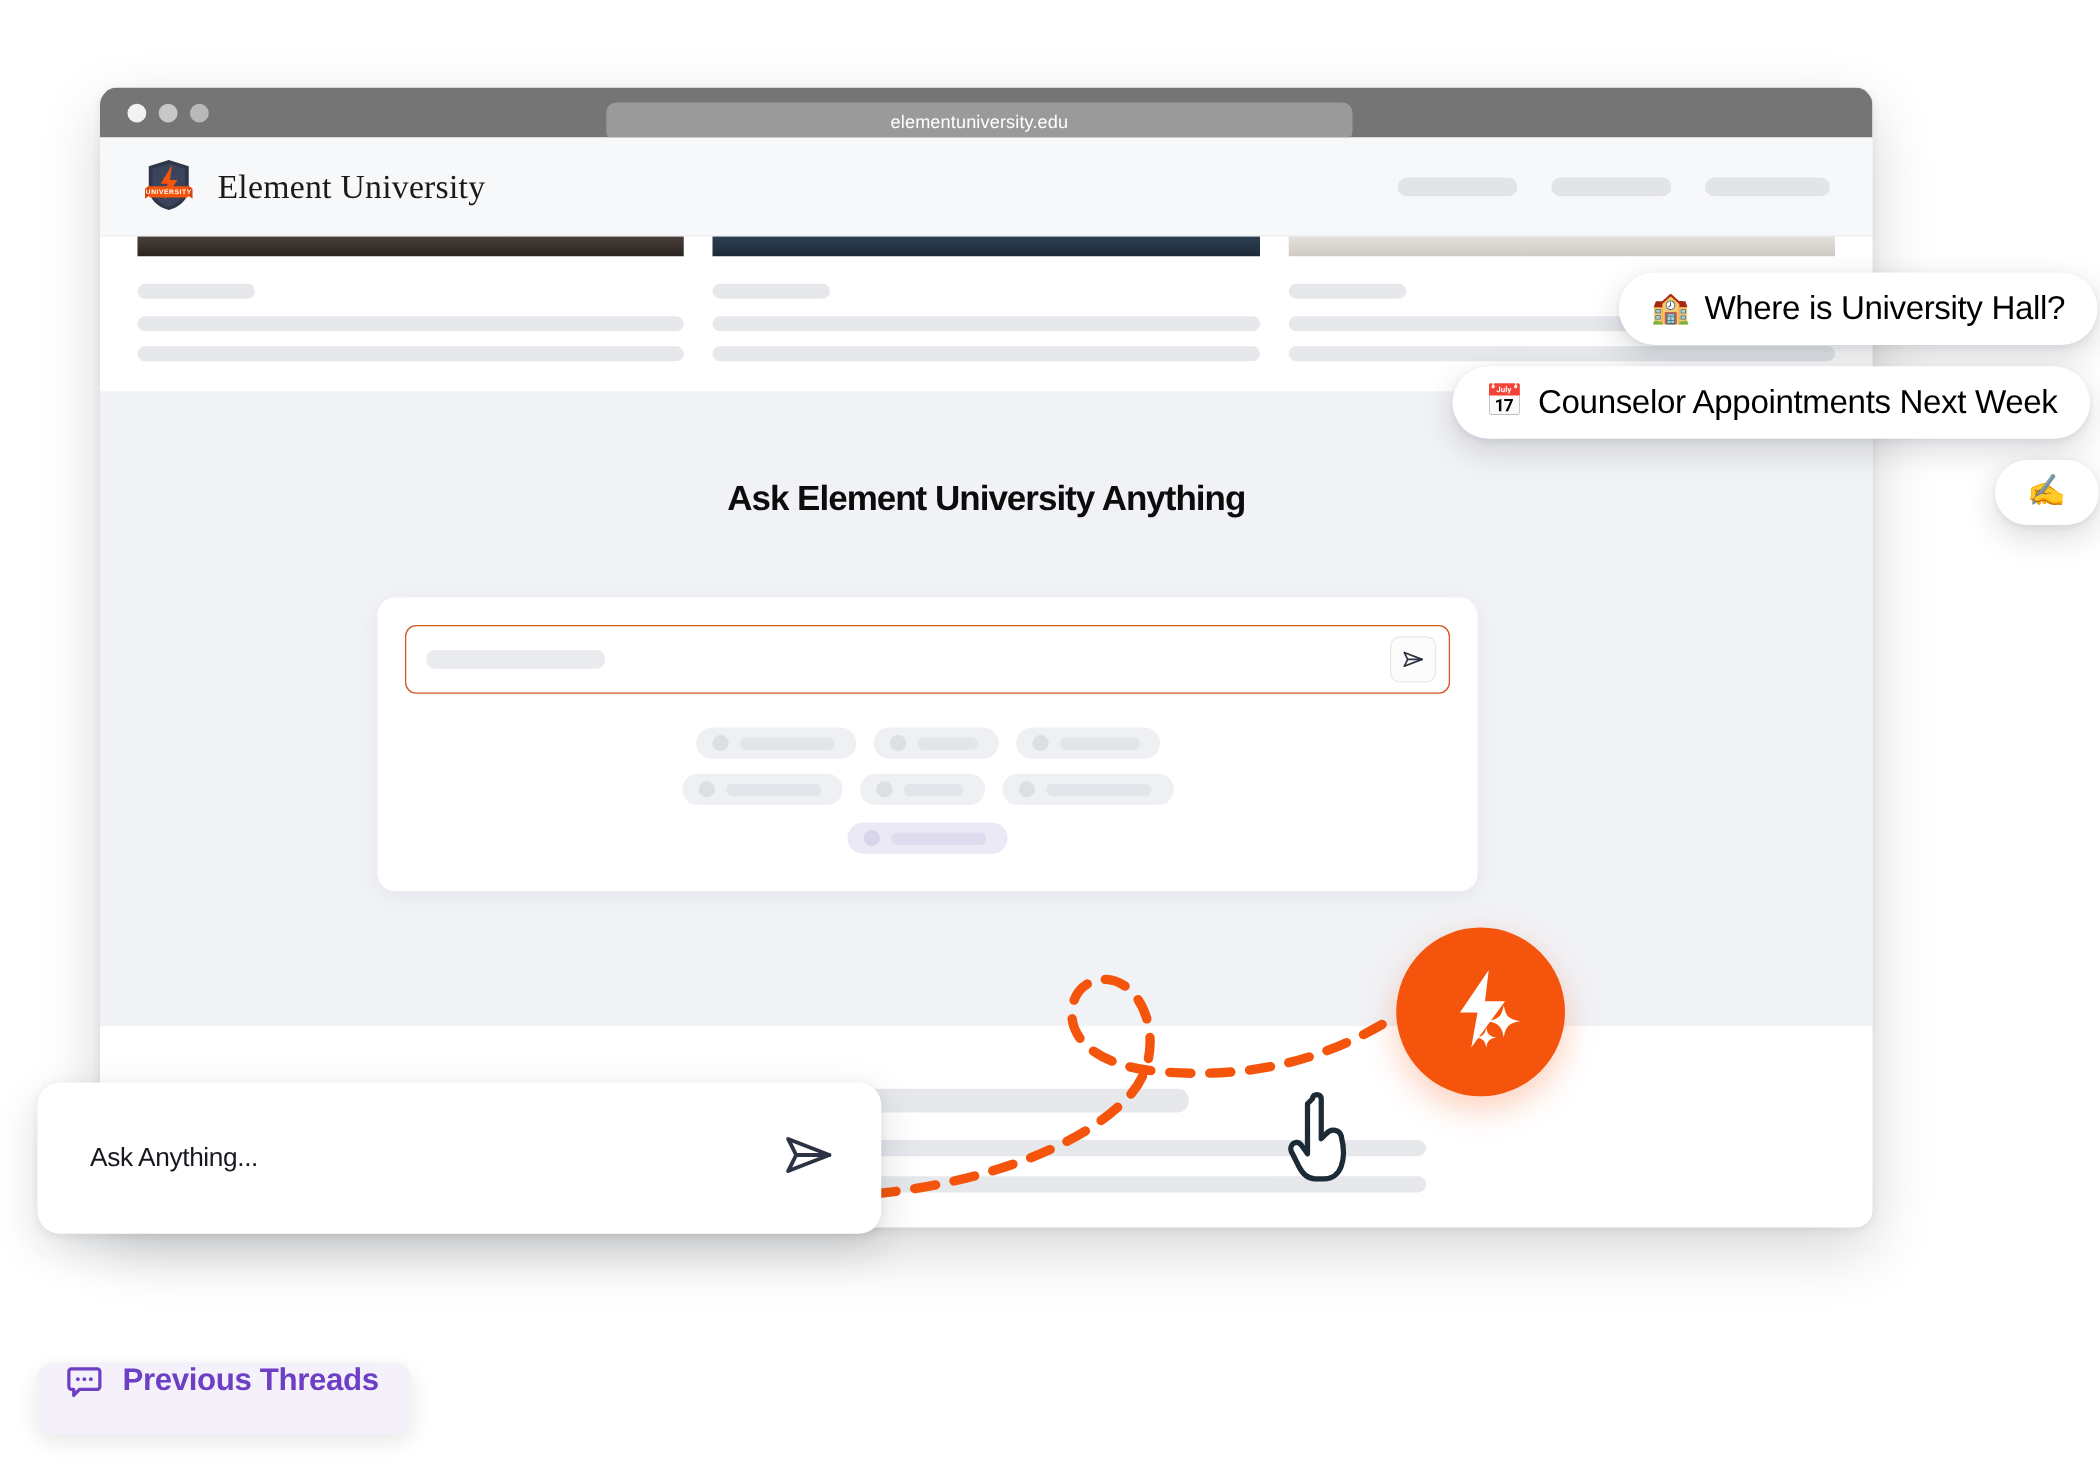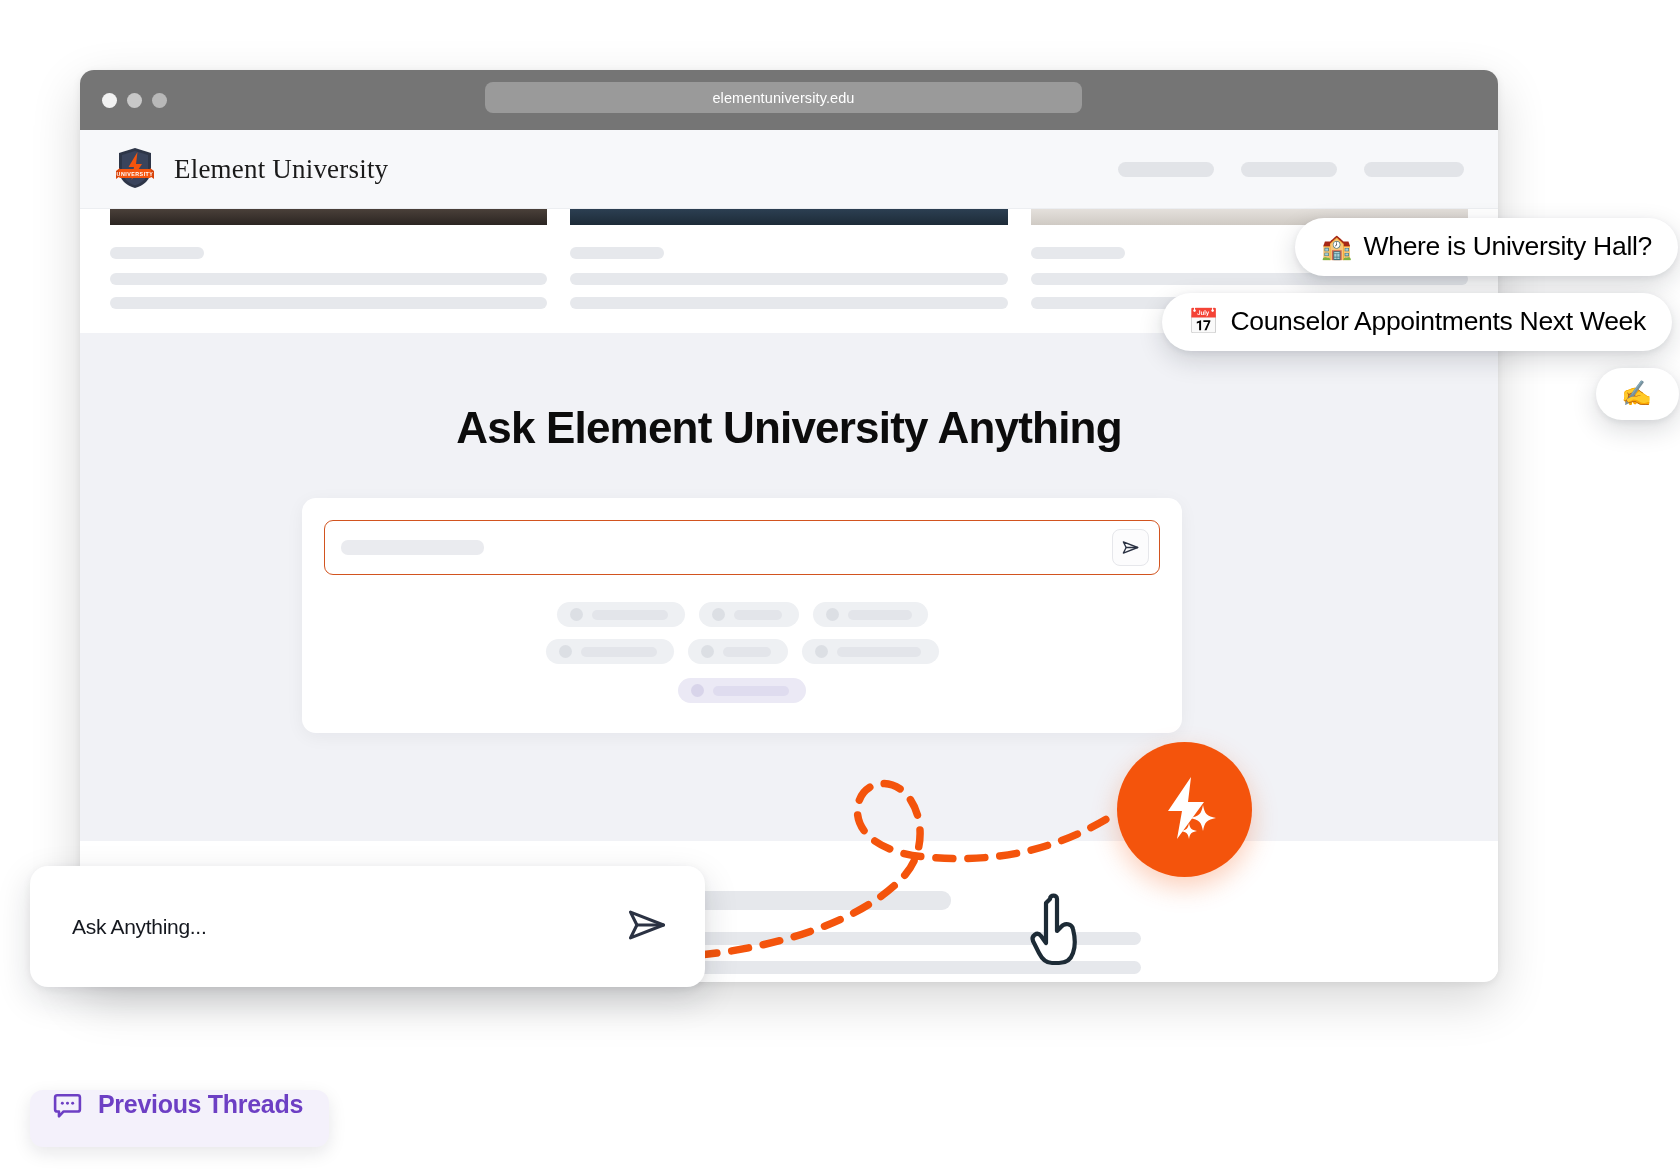--- a/index.html
+++ b/index.html
@@ -20,21 +20,21 @@
     top: 70px;
     width: 1418px;
     height: 912px;
     border-radius: 14px;
     background: #ffffff;
     box-shadow: 0 18px 50px rgba(0,0,0,0.16), 0 2px 8px rgba(0,0,0,0.07);
     overflow: hidden;
   }
 
   .browser-chrome {
-    height: 60px;
+    height: 40px;
     background: #757575;
     display: flex;
     align-items: center;
     position: relative;
   }
   .traffic-lights {
     display: flex;
     gap: 10px;
     margin-left: 22px;
   }
@@ -117,21 +117,21 @@
 
   
   .hero {
     background: #f1f2f6;
     padding-top: 70px;
     height: 508px;
     position: relative;
   }
   .hero-title {
     text-align: center;
-    font-size: 44px;
+    font-size: 28px;
     font-weight: bold;
     color: #0c0c0c;
     letter-spacing: -0.8px;
   }
 
   .ask-panel {
     position: absolute;
     left: 222px;
     top: 165px;
     width: 880px;

